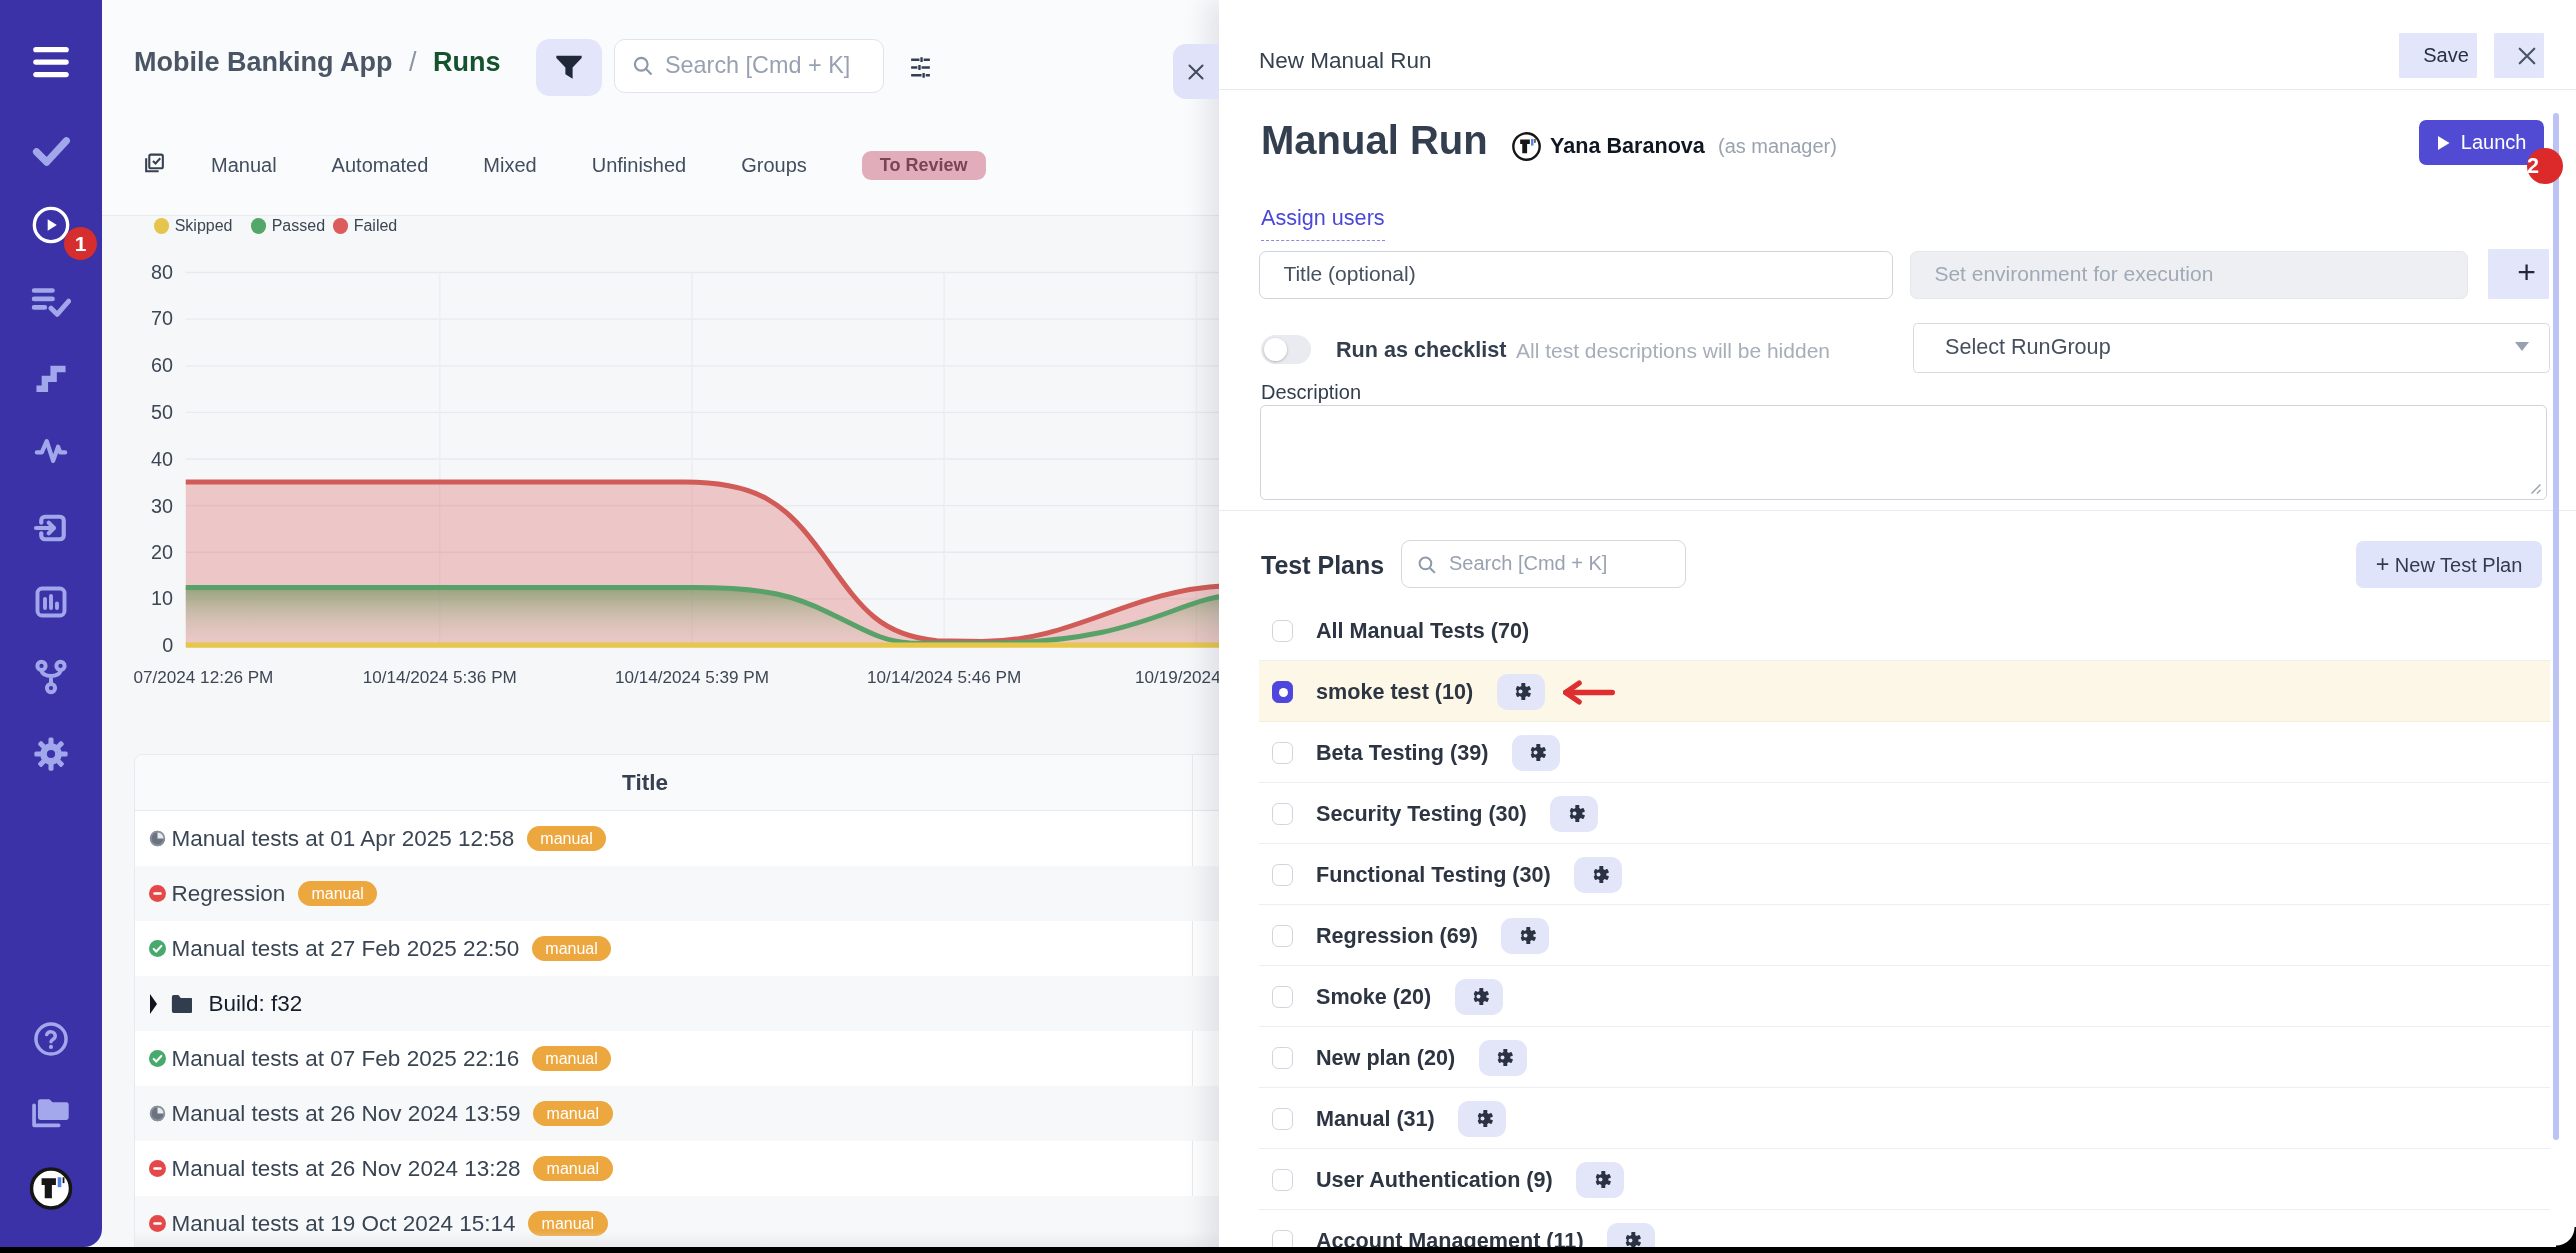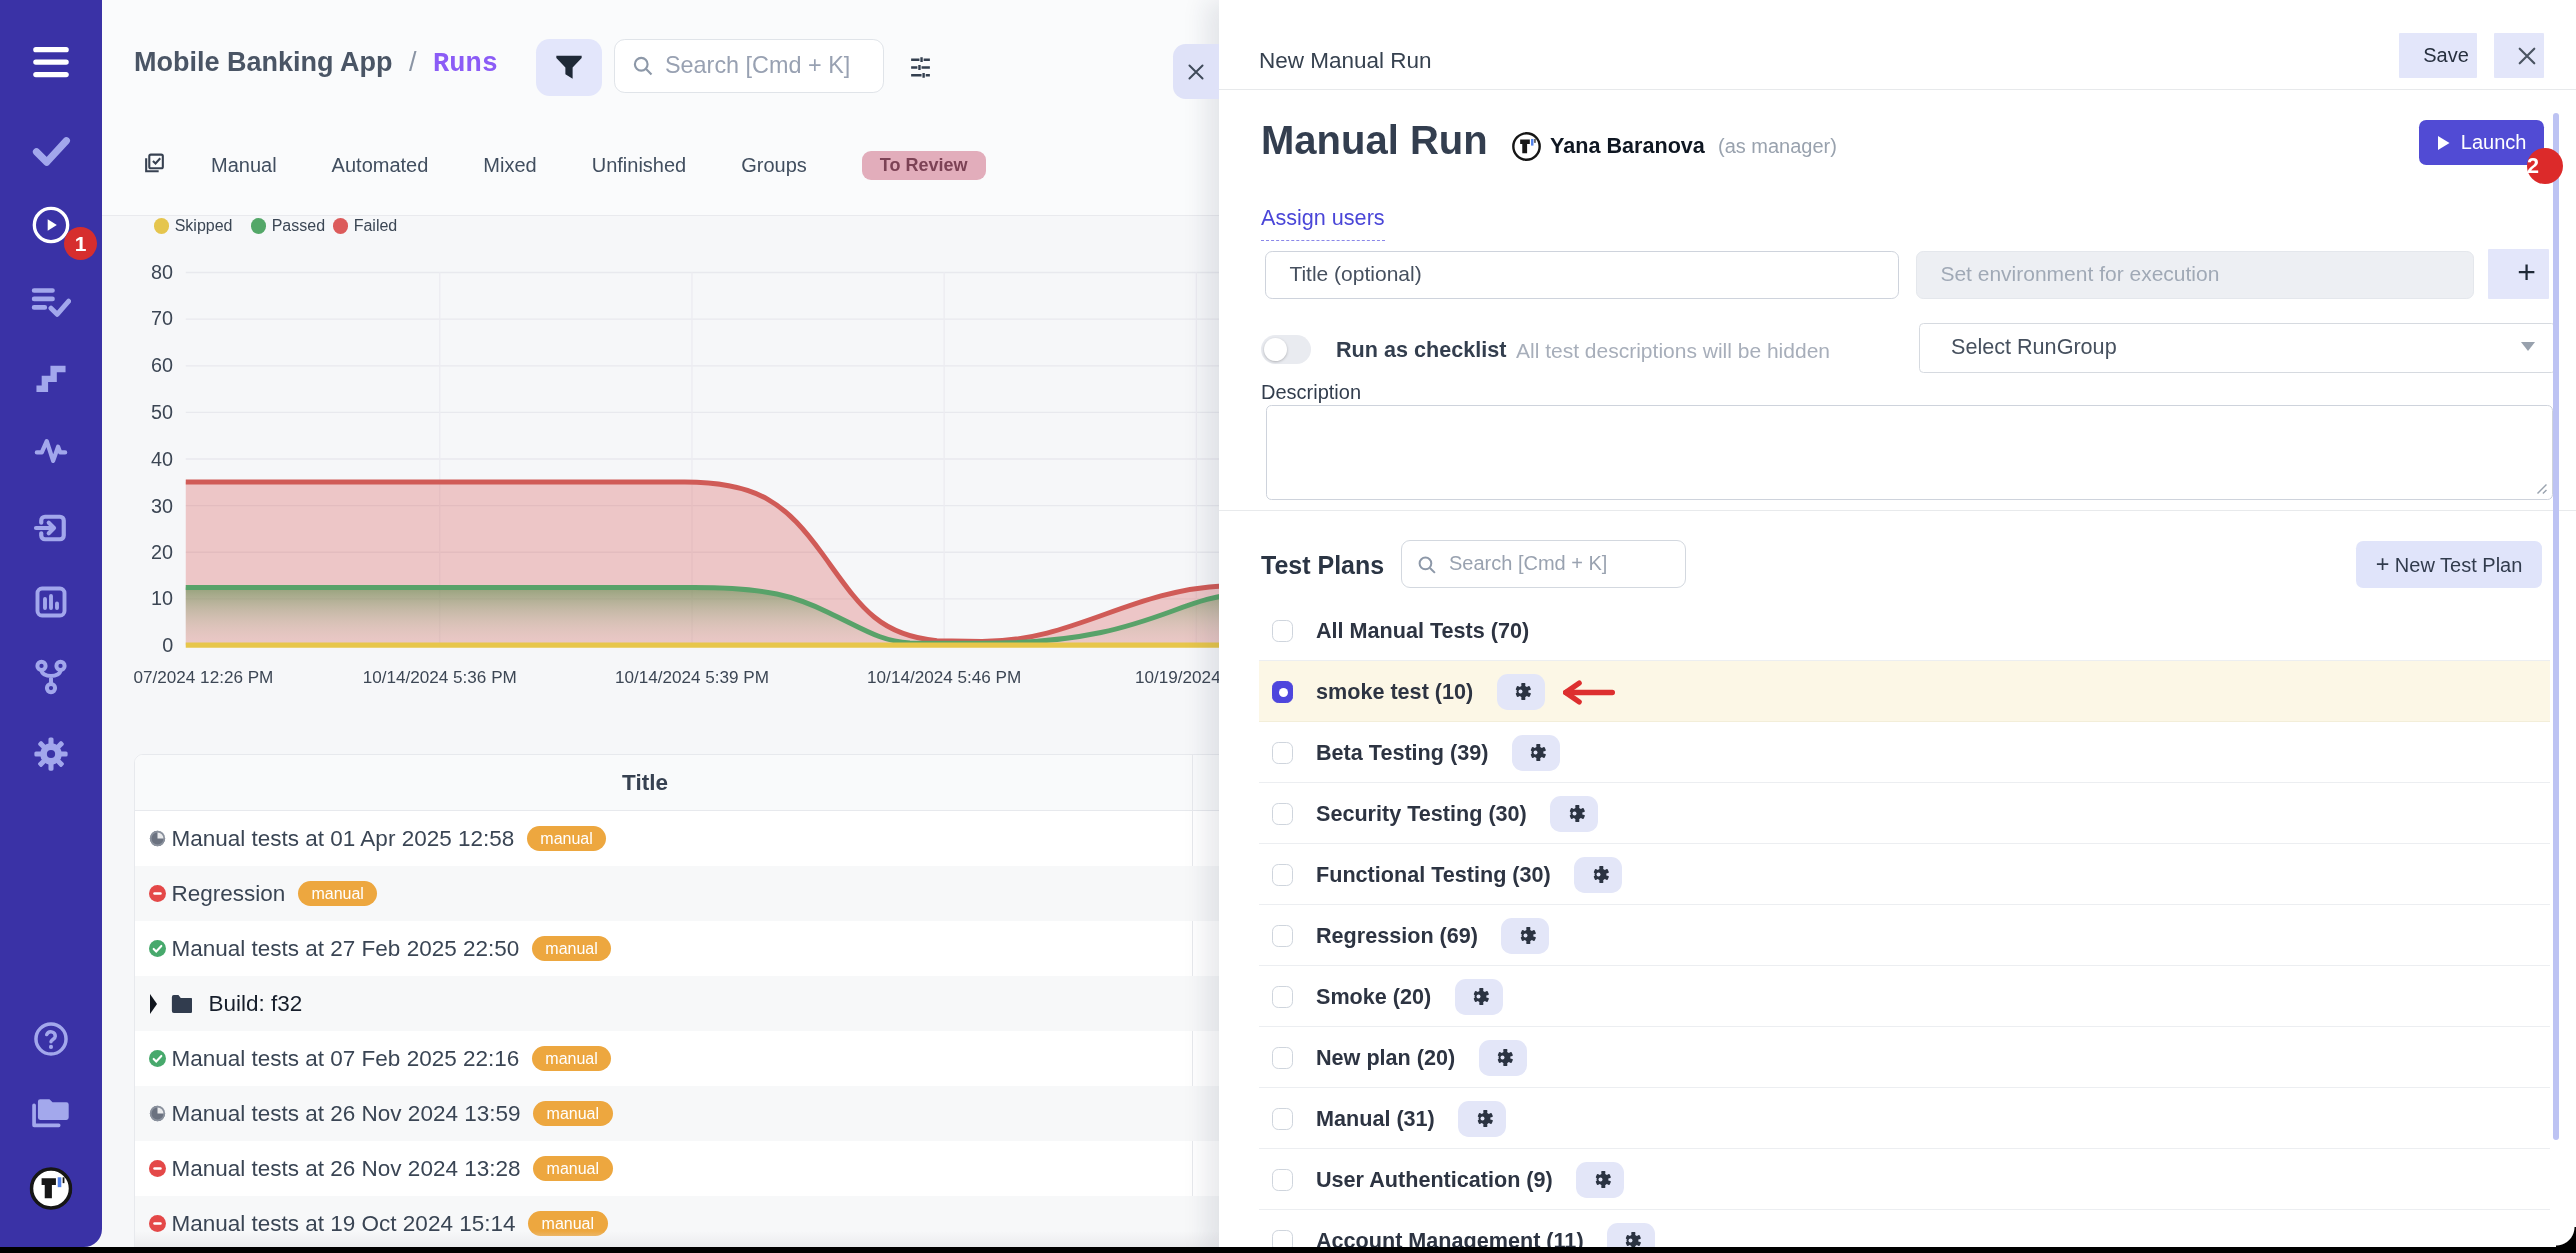--- a/index.html
+++ b/index.html
@@ -10,21 +10,21 @@
 
 #sidebar { position:absolute; left:0; top:0; width:102px; height:1247px; background:#3a32a6; border-radius:0 0 18px 0; z-index:5; }
 #sidebar svg { position:absolute; left:50%; transform:translateX(-50%); }
 .badge1 { position:absolute; left:64px; top:227px; width:33px; height:33px; border-radius:50%; background:#d62e2e; color:#fff; font-size:21px; font-weight:bold; text-align:center; line-height:33px; z-index:6; }
 
 
 #main { position:absolute; left:102px; top:0; width:1288px; height:1254px; }
 #mainhead { position:absolute; left:0; top:0; width:1288px; height:216px; background:#fafbfc; border-bottom:0.9px solid #e9eaee; }
 .crumb { position:absolute; left:32px; top:47px; font-size:27px; font-weight:bold; color:#4a5565; }
 .crumb .sep { color:#8a94a4; font-weight:normal; padding:0 9px; }
-.crumb .cur { color:#8b5cf6;font-family:Liberation Mono, monospace; }
+.crumb .cur { color:#14532d; }
 .fbtn { position:absolute; left:434px; top:39px; width:66px; height:57px; background:#e3e6fb; border-radius:13.5px; }
 .searchbox { position:absolute; left:512px; top:39px; width:270px; height:54px; background:#fff; border:1.8px solid #e0e4e9; border-radius:10.8px; color:#98a1b2; font-size:23.4px; line-height:50px; padding-left:50px; }
 .searchbox svg, .tpsearch svg { position:absolute; }
 
 #tabs { position:absolute; left:109px; top:150px; height:30px; display:flex; gap:55px; align-items:center; font-size:20px; color:#414e5f; }
 #tabicon { position:absolute; left:40px; top:151px; }
 .toreview { background:#e2adbb; color:#7c4255; font-size:18px; padding:0 18px; height:29px; line-height:29px; border-radius:9px;font-weight:bold; }
 
 
 .legend { position:absolute; top:217px; display:flex; align-items:center; font-size:16px; color:#3b4654; }
@@ -50,21 +50,21 @@
 #savebtn { position:absolute; right:99px; top:33px; width:78px; height:45px; line-height:45px; font-size:20px; }
 #xbtn { position:absolute; right:32px; top:33px; width:50px; height:45px; line-height:41px; font-size:23.4px; color:#4b5563; }
 #closeleft { position:absolute; left:-46px; top:44px; width:46px; height:55px; background:#dfe2f8; border-radius:12.6px 0 0 12.6px; color:#3f4a5a; font-size:23.4px; text-align:center; line-height:52px; }
 #launch { position:absolute; right:32px; top:120px; z-index:3; width:125px; height:45px; background:#514bd4; border-radius:7.2px; color:#fff; font-size:20px; display:flex; align-items:center; justify-content:center;margin-left:12px; }
 #launch .b2 { position:absolute; right:-19px; top:28px; width:36px; height:36px; border-radius:50%; background:#dc2a2a; font-size:21.6px; font-weight:bold; line-height:36px; }
 .h1 { position:absolute; left:42px; top:118px; font-size:40px; font-weight:bold; color:#333e4f; }
 .avatar { position:absolute; left:293px; top:132px; }
 .uname { position:absolute; left:331px; top:133px; font-size:21.6px; font-weight:bold; color:#0f1722; }
 .umgr { position:absolute; left:499px; top:135px; font-size:20px; color:#99a2ae; }
 .assign { position:absolute; left:42px; top:205px; font-size:21.6px; color:#4a46d8; padding-bottom:9px; border-bottom:1.8px dashed #8a87e8; }
-.input { position:absolute; border:1.8px solid #ced3dc; border-radius:7.2px; background:#fff; font-size:21px; color:#46505f; padding-left:23.4px;margin-left:6px; }
+.input { position:absolute; border:1.8px solid #ced3dc; border-radius:7.2px; background:#fff; font-size:21px; color:#46505f; padding-left:23.4px; }
 #ti { left:40px; top:251px; width:634px; height:48px; line-height:44px; }
 #env { left:691px; top:251px; width:558px; height:48px; line-height:44px; background:#edeff3; border-color:#e4e7ec; color:#a0a9b6; }
 #plusbtn { position:absolute; left:1269px; top:249px; width:61px; height:50px; font-size:32px; line-height:47px; color:#1f2937; font-weight:normal; }
 .toggle { position:absolute; left:42px; top:335px; width:50px; height:29px; border-radius:14.4px; background:#e9ebf0; }
 .toggle i { position:absolute; left:2.7px; top:2.7px; width:23.4px; height:23.4px; border-radius:50%; background:#fff; box-shadow:0 0.9px 2.7px rgba(0,0,0,0.25); }
 .rac { position:absolute; left:117px; top:337px; font-size:21.6px; font-weight:bold; color:#333e4e; }
 .racnote { position:absolute; left:297px; top:339px; font-size:21px; color:#a7aeba; }
 #rgsel { left:694px; top:323px; width:637px; height:50px; border-radius:4.5px; border-color:#d6dae0; font-size:21.6px; color:#46505e; padding-left:31px; line-height:46px; }
 #rgsel .caret { position:absolute; right:20px; top:18px; width:0; height:0; border-left:7.2px solid transparent; border-right:7.2px solid transparent; border-top:9px solid #98a1ad; }
 .dlabel { position:absolute; left:42px; top:381px; font-size:20px; color:#323d4d; }

